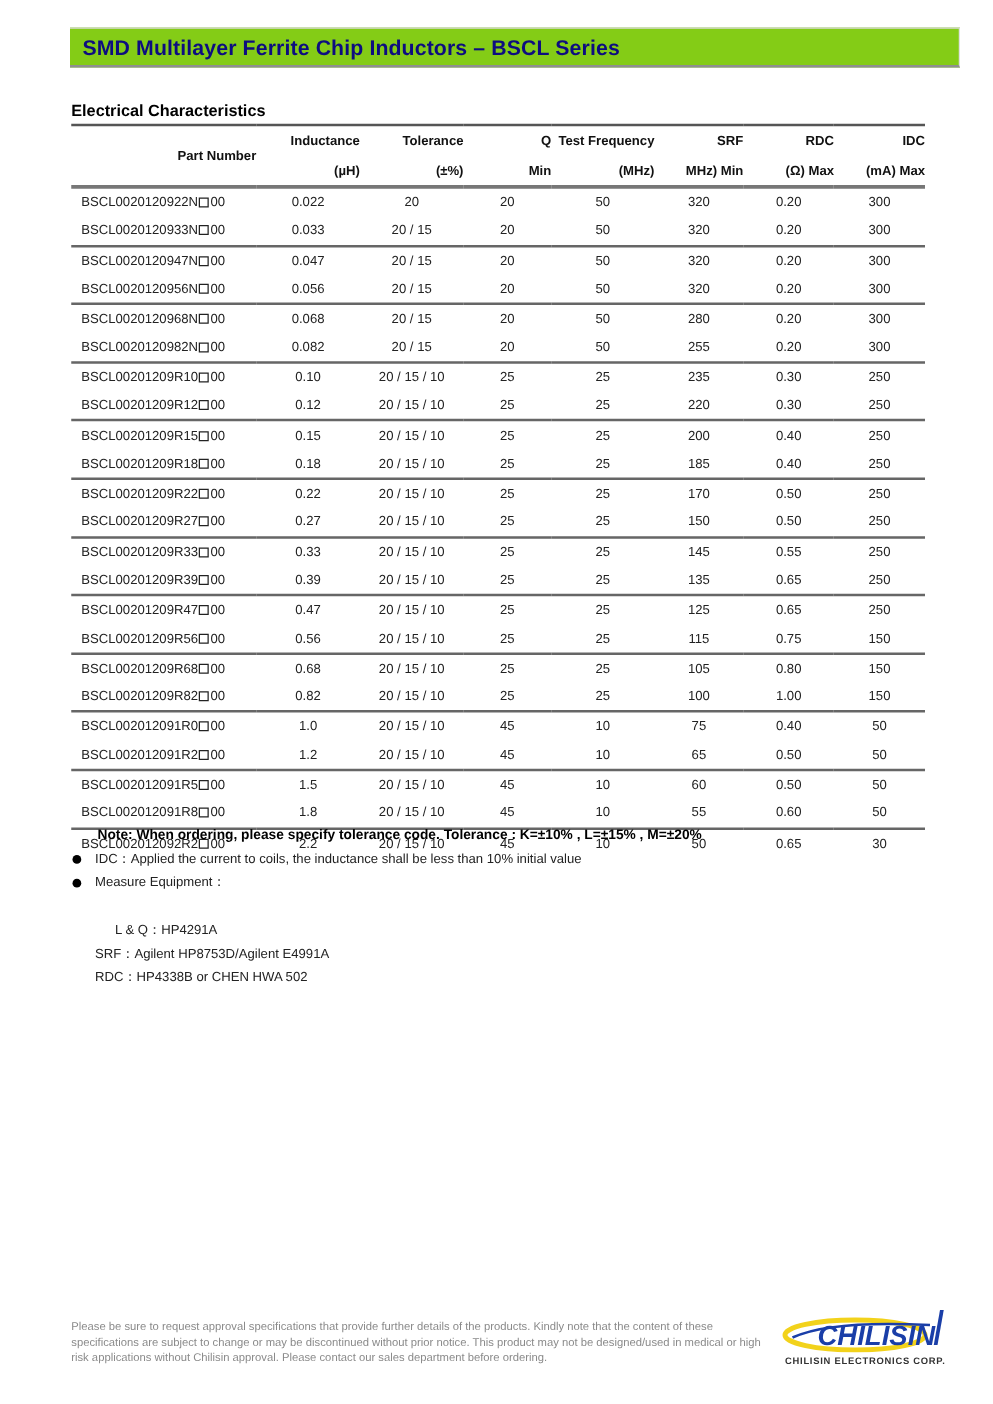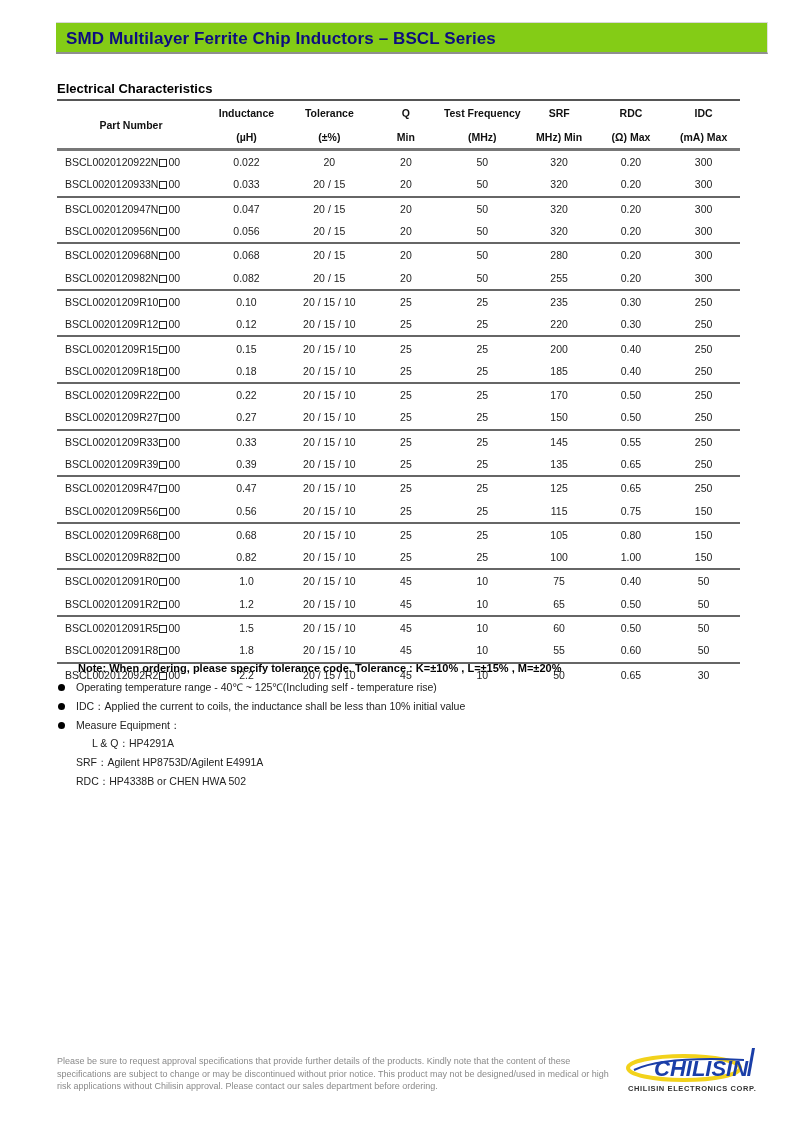--- a/index.html
+++ b/index.html
@@ -9,21 +9,21 @@
   .banner { position: absolute; left: 56px; top: 22px; width: 712px; height: 32px;
             background: #84cc16; border-top: 1px solid #d8d8d8; border-right: 1px solid #e0e0e0;
             border-bottom: 2px solid #8f8f8f; box-sizing: border-box; }
   .banner-title { position: absolute; left: 10px; top: 6px; font-size: 17px; font-weight: bold;
                   color: #0d0d80; letter-spacing: 0.1px; }
 
   .section-title { position: absolute; left: 57px; top: 81px; font-size: 13px; font-weight: bold; color: #000; }
 
   .spec-table { position: absolute; left: 57px; top: 99px; width: 683px; border-collapse: collapse;
                 font-size: 10.5px; }
-  .spec-table th { font-weight: bold; font-size: 10.5px; color: #111; text-align: center; padding: 0; }
+  .spec-table th { font-weight: bold; font-size: 10.5px; color: #111; text-align: right; padding: 0; }
   .spec-table thead tr.h1 th { height: 24px; vertical-align: middle; border-top: 2px solid #555; }
   .spec-table thead tr.h2 th { height: 23px; vertical-align: middle; border-bottom: 3px solid #777; }
   .spec-table td { text-align: center; height: 22.3px; padding: 0; color: #222; }
   .spec-table td.pn { text-align: left; padding-left: 8px; }
   .spec-table tr.group-end td { border-bottom: 2px solid #666; }
   .box { display: inline-block; width: 8px; height: 8px; border: 1px solid #222; vertical-align: -1px;
          margin: 0 1px 0 1px; box-sizing: border-box; }
 
   .col-pn { width: 155px; } .col-ind { width: 87px; } .col-tol { width: 88px; }
   .col-q { width: 78px; } .col-tf { width: 87px; } .col-srf { width: 78px; }
@@ -315,24 +315,20 @@
         <td>0.65</td>
         <td>30</td>
       </tr>
     </tbody>
 </table>
 
 <div class="note">Note: When ordering, please specify tolerance code. Tolerance : K=±10% , L=±15% , M=±20%</div>
 <ul class="bullets">
   <li>
     <span class="bullet-dot"></span>
-    <span>Operating temperature range - 40℃ ~ 125℃(Including self - temperature rise)</span>
-  </li>
-  <li>
-    <span class="bullet-dot"></span>
     <span>IDC：Applied the current to coils, the inductance shall be less than 10% initial value</span>
   </li>
   <li>
     <span class="bullet-dot"></span>
     <span>Measure Equipment：</span>
   </li>
 </ul>
 <div class="sub" style="top:737px;padding-left:16px;">L &amp; Q：HP4291A</div>
 <div class="sub" style="top:756px;">SRF：Agilent HP8753D/Agilent E4991A</div>
 <div class="sub" style="top:775px;">RDC：HP4338B or CHEN HWA 502</div>

